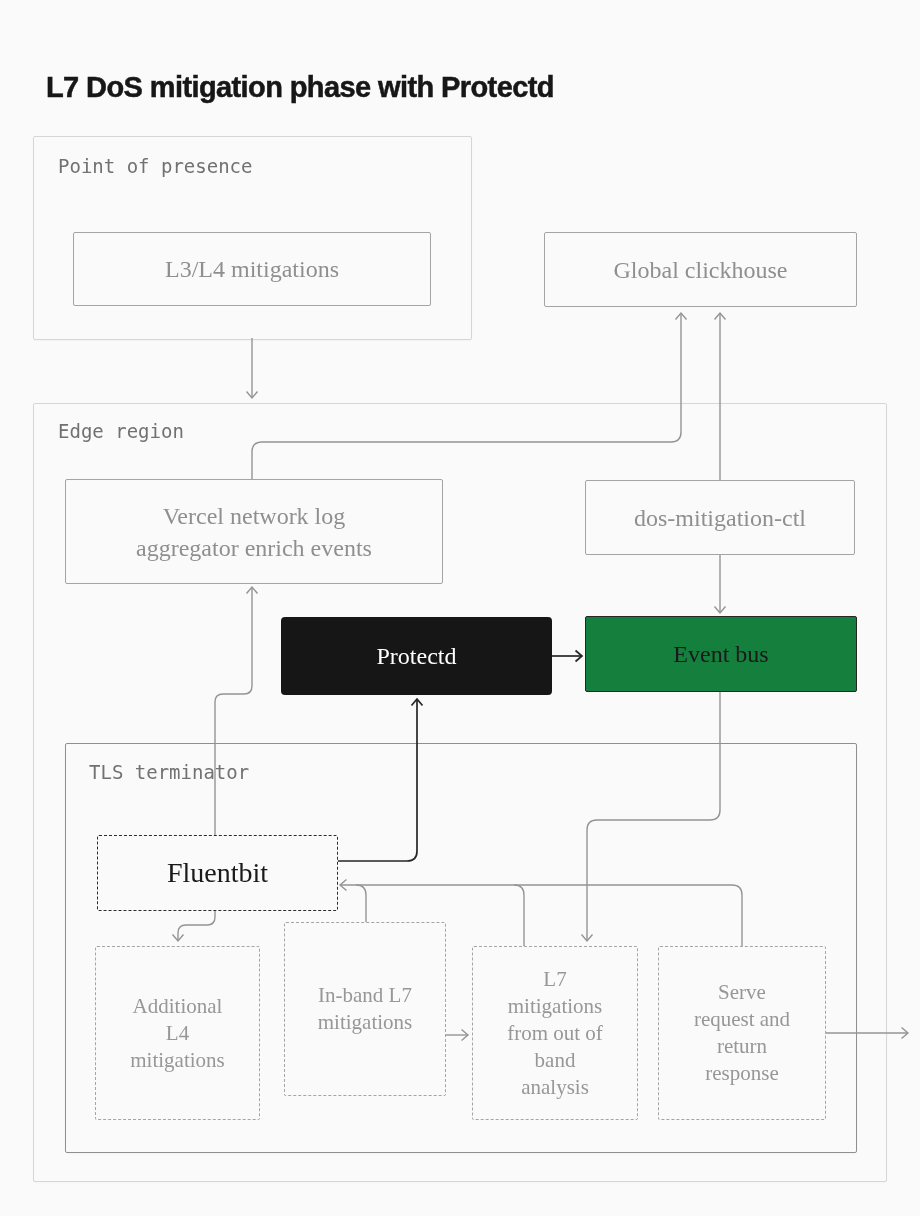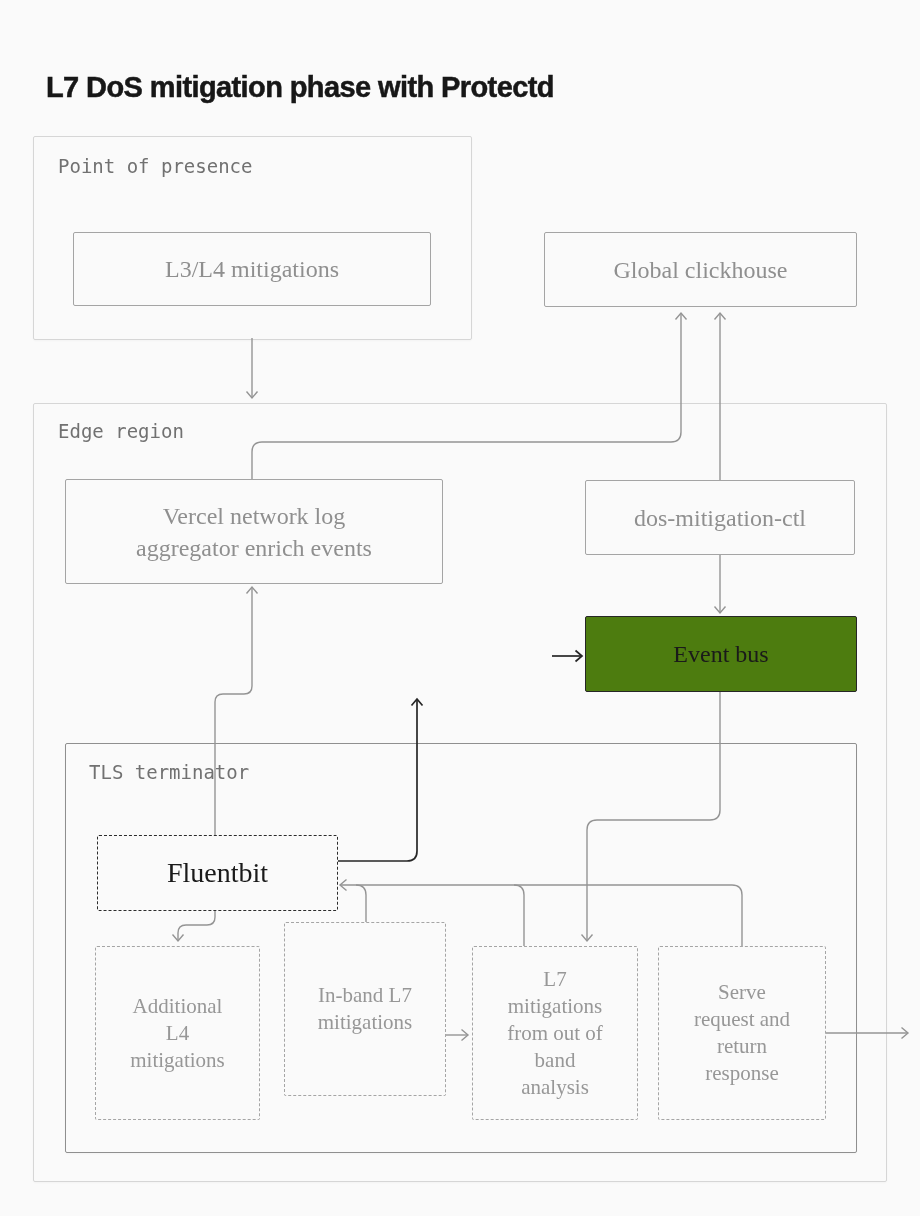--- a/index.html
+++ b/index.html
@@ -45,21 +45,21 @@
   .node-label{white-space:pre-line;font-family:Liberation Serif, serif;}
   .node.gray{
     background:var(--background);border:1.3px solid var(--node-border);
     border-radius:2px;color:var(--node-text);font-size:24px;line-height:32px;
   }
   .node.black{
     background:var(--black-node-bg);border-radius:4px;
     color:var(--black-node-text);font-size:24px;
   }
   .node.outlined-dark{
-    background:#4d7c0f;border:1.6px solid var(--edge-black);
+    background:#15803d;border:1.6px solid var(--edge-black);
     border-radius:2px;color:#1a1a1a;font-size:24px;
   }
   .node.dashed-dark{
     background:var(--background);border:1.7px dashed #2b2b2b;
     border-radius:2px;color:#1a1a1a;font-size:28px;
   }
   .node.dashed-gray{
     background:var(--background);border:1.5px dashed var(--dashed-border);
     border-radius:2px;color:var(--dashed-text);font-size:21px;line-height:27px;
   }
@@ -151,20 +151,23 @@
 
   <div class="node gray" style="left:65px;top:479px;width:378px;height:105px;">
     <span class="node-label">Vercel network log
 aggregator enrich events</span>
   </div>
 
   <div class="node gray" style="left:585px;top:480px;width:270px;height:75px;align-items:center;">
     <span class="node-label">dos-mitigation-ctl</span>
   </div>
 
+  <div class="node black" style="left:281px;top:617px;width:271px;height:78px;">
+    <span class="node-label">Protectd</span>
+  </div>
 
   <div class="node outlined-dark" style="left:585px;top:616px;width:272px;height:76px;">
     <span class="node-label">Event bus</span>
   </div>
 
   <div class="node dashed-dark" style="left:97px;top:835px;width:241px;height:76px;">
     <span class="node-label">Fluentbit</span>
   </div>
 
   <div class="node dashed-gray" style="left:95px;top:946px;width:165px;height:174px;">

